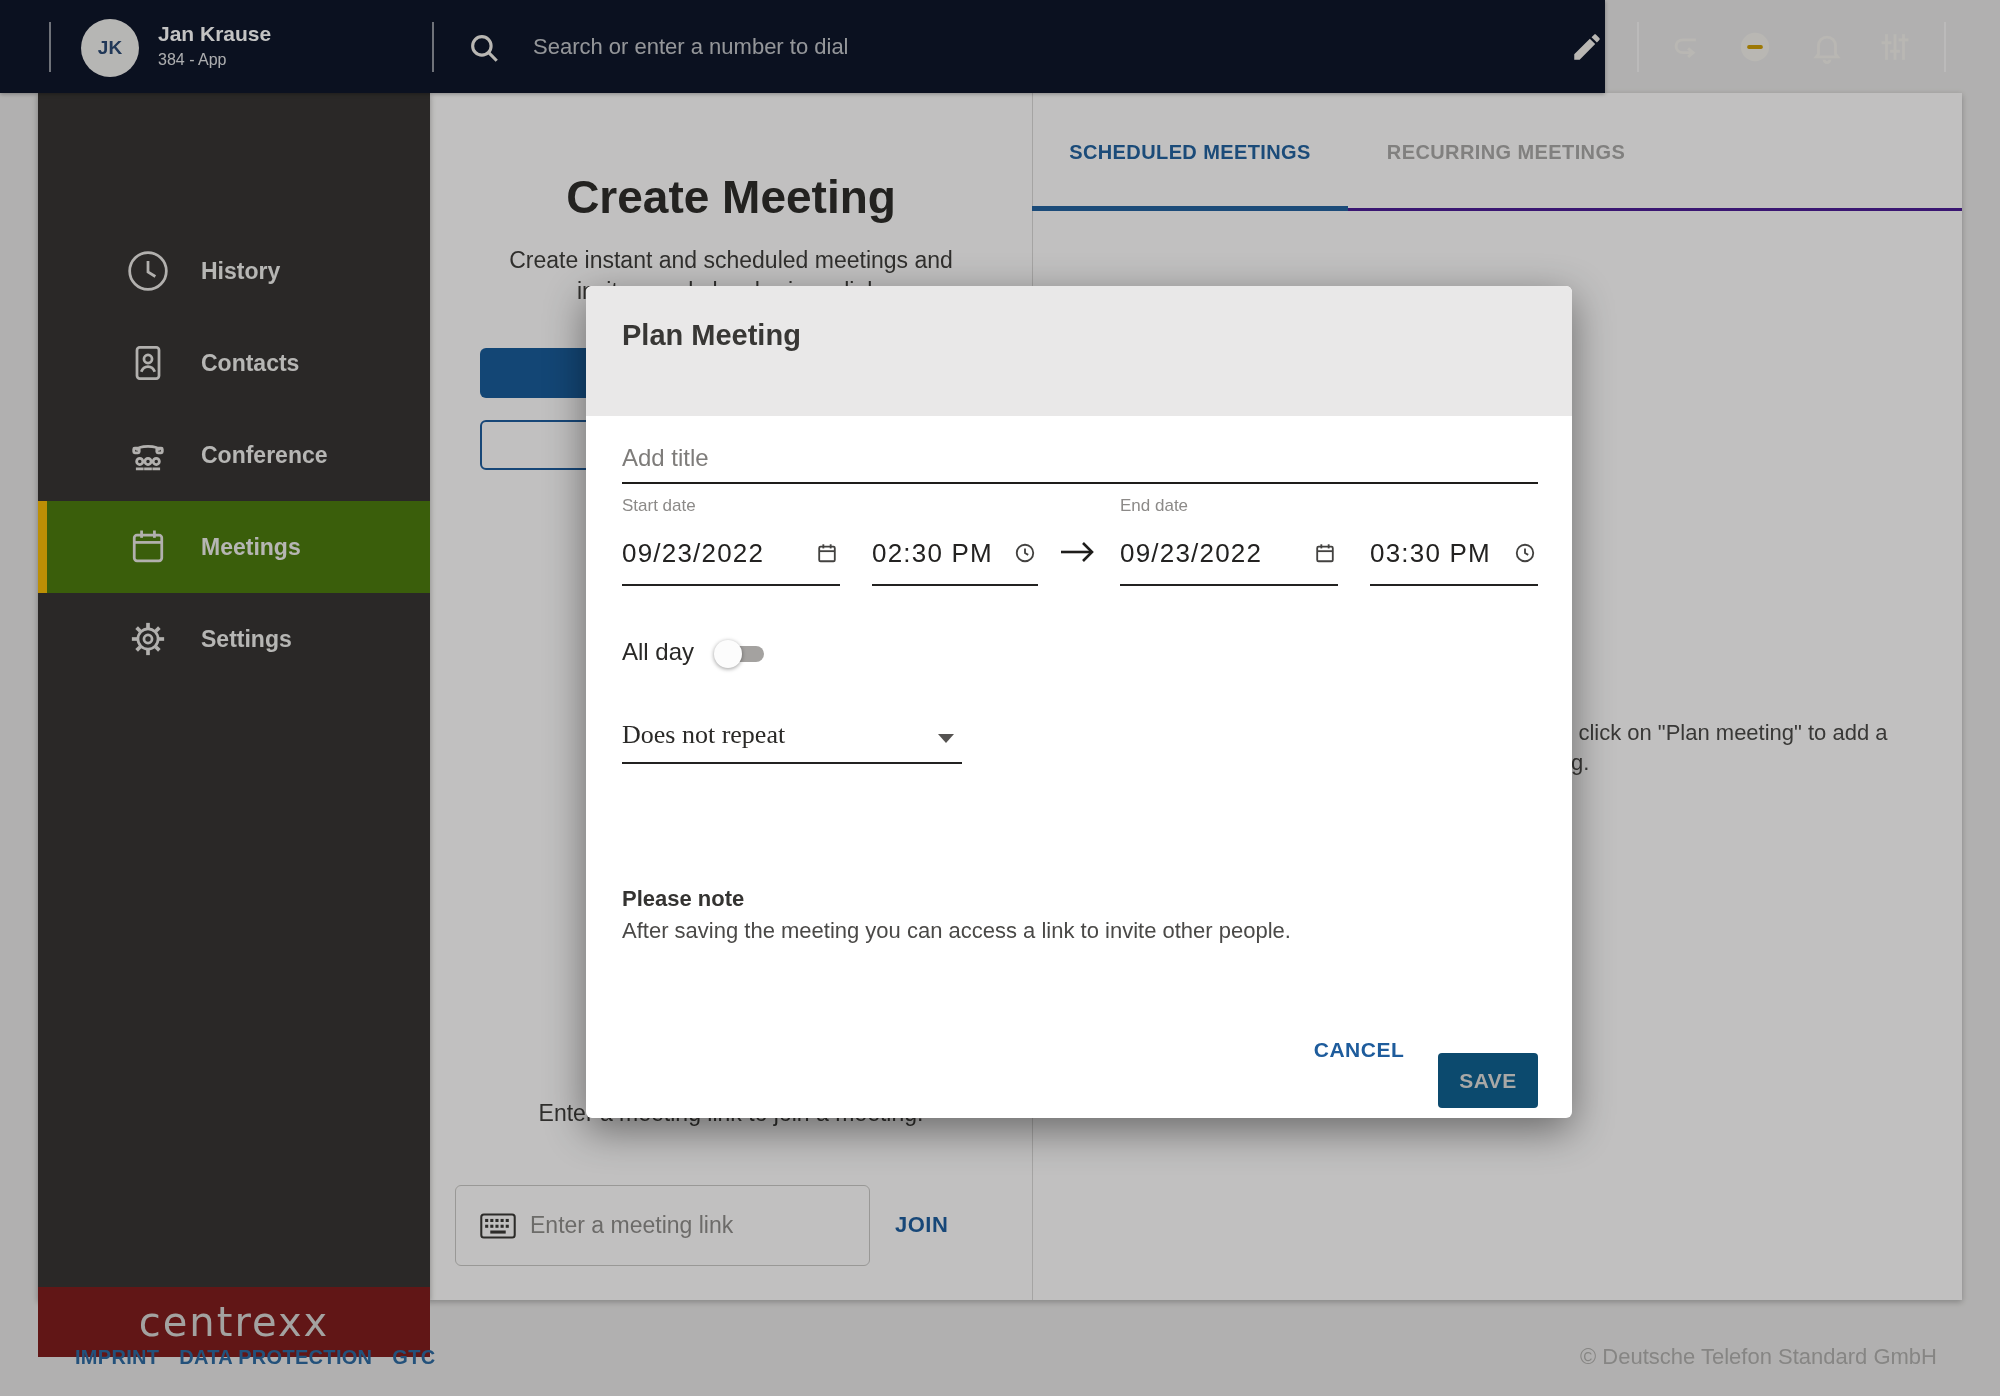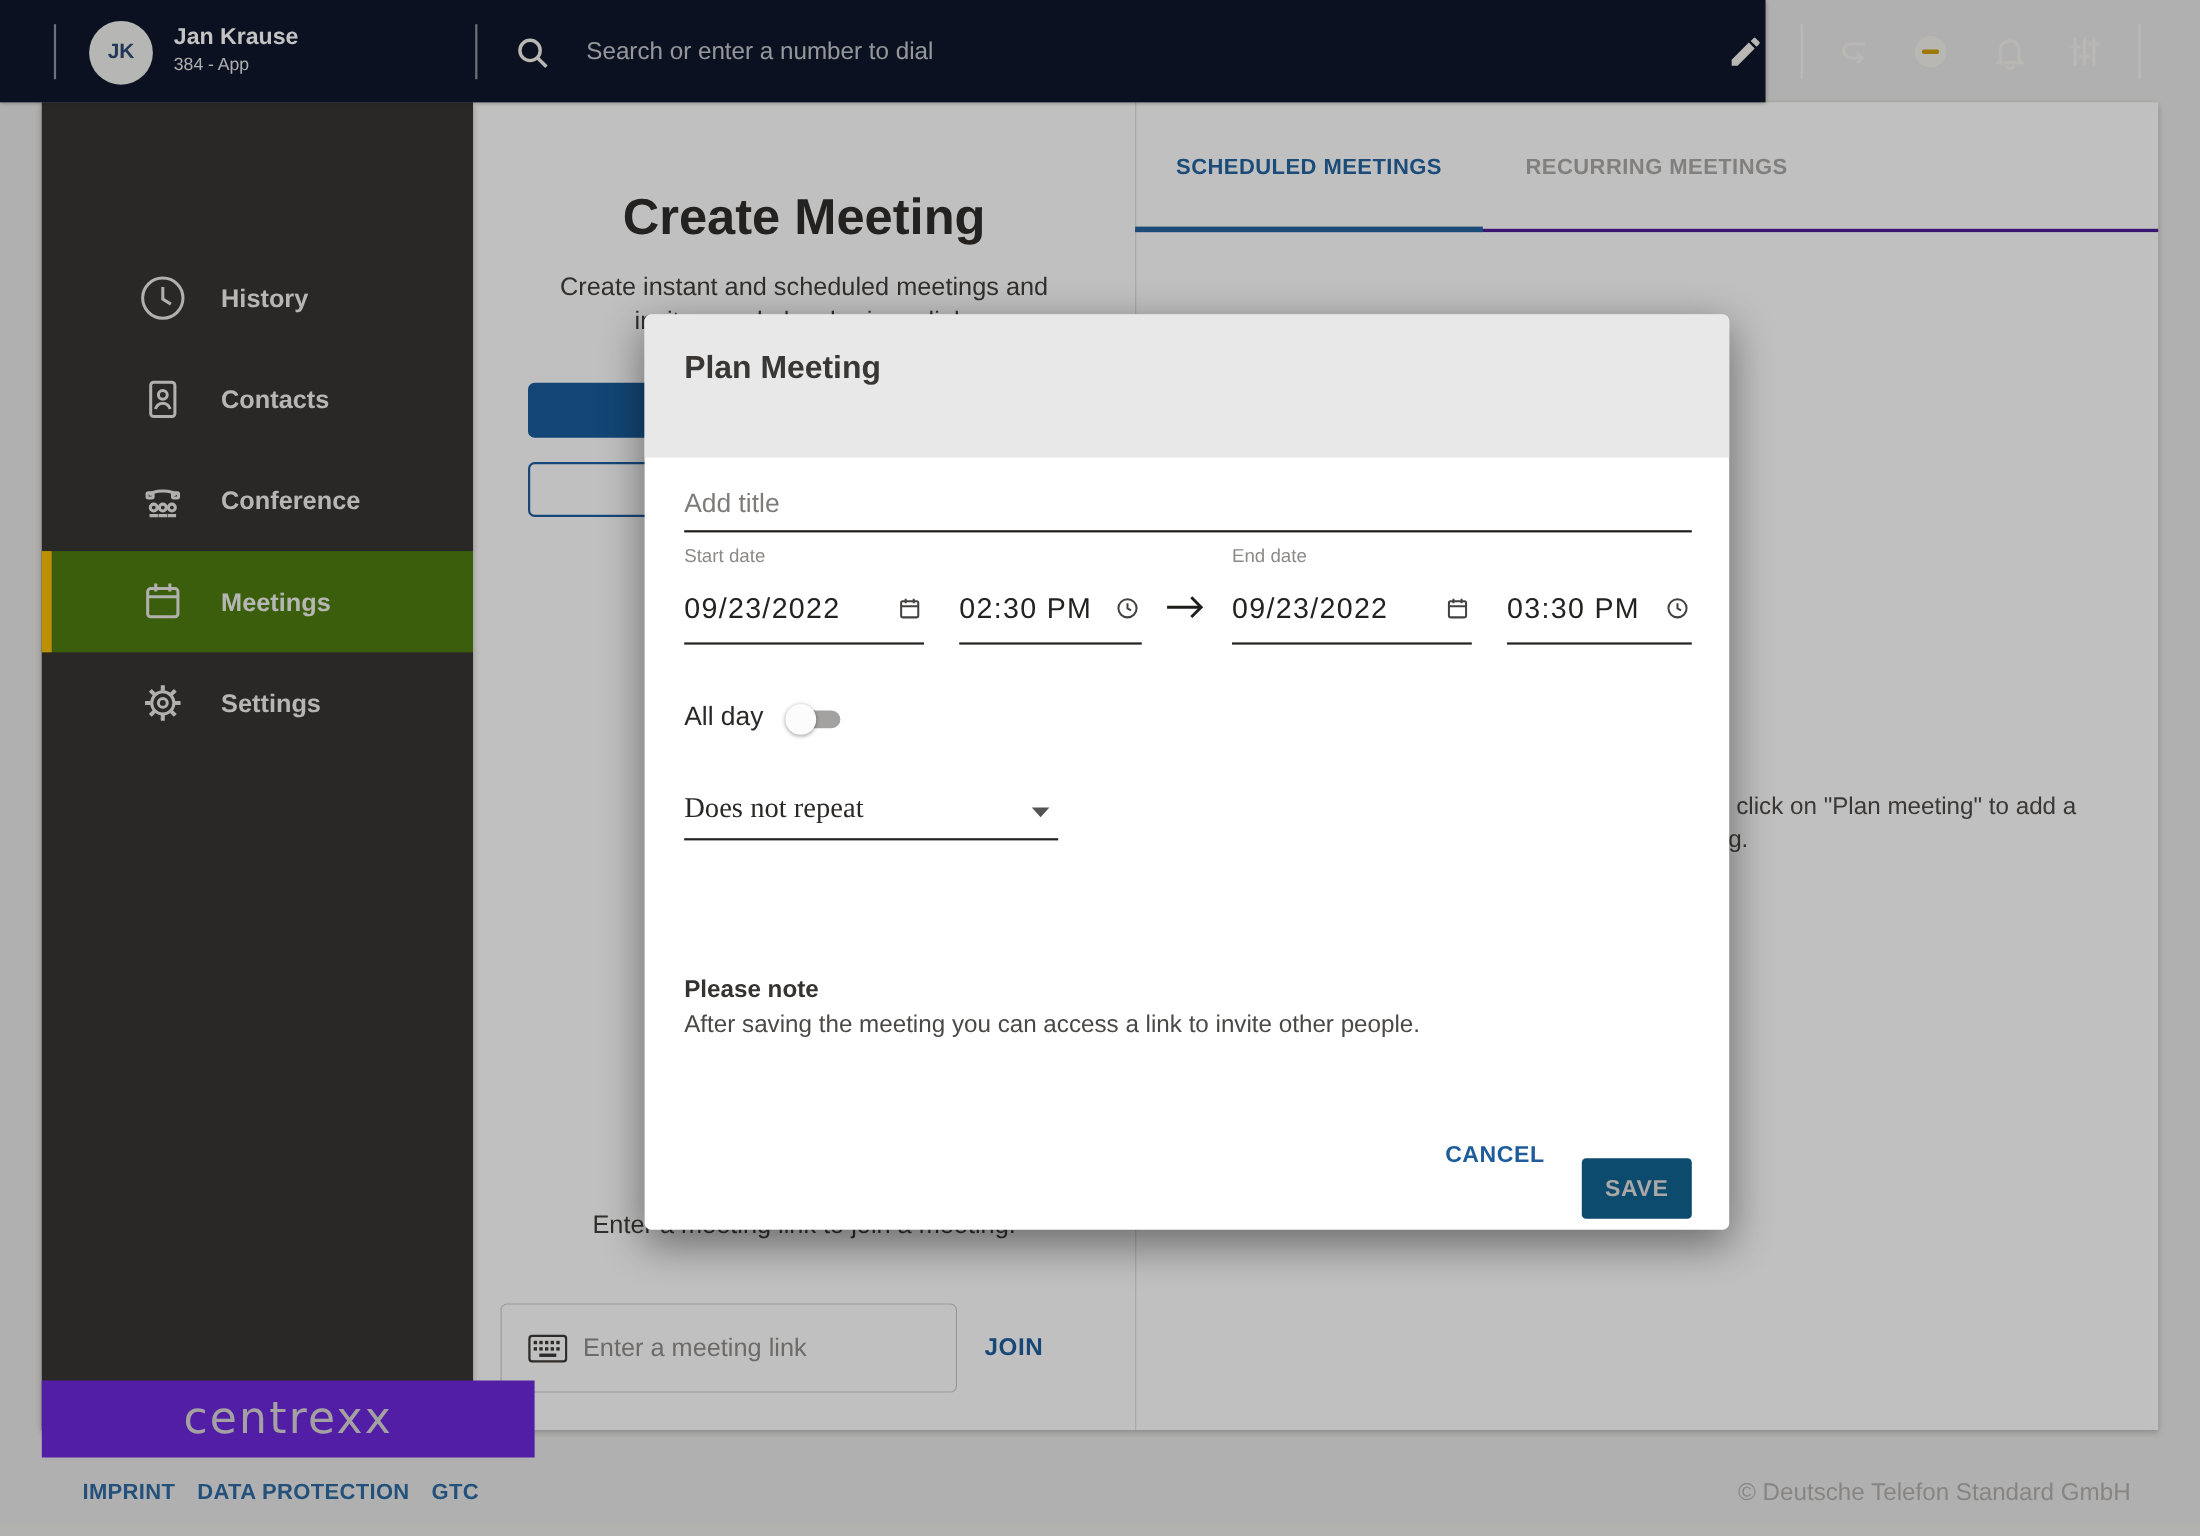--- a/index.html
+++ b/index.html
@@ -17,21 +17,21 @@
   .tb-icon svg { width:100%; height:100%; }
 
   
   .sidebar { position:absolute; left:38px; top:93px; width:392px; height:1207px; background:#373533; box-shadow:0 2px 6px rgba(0,0,0,.3); z-index:5; }
   .nav-item { position:absolute; left:0; width:392px; height:92px; display:flex; align-items:center; cursor:pointer; }
   .nav-item.active { background:#4d7c0f;text-decoration:underline; }
   .nav-accent { position:absolute; left:0; top:0; width:9px; height:92px; background:#F6BC07; }
   .nav-icon { position:absolute; left:88px; width:44px; height:44px; color:#E9E7E4; }
   .nav-icon svg { width:100%; height:100%; }
   .nav-label { position:absolute; left:125px; width:230px; text-align:left; margin-left:38px; font-size:23px; font-weight:600; color:#EFEEEC; }
-  .logo-block { position:absolute; left:0; top:1162px; width:448px; height:70px; background:#6d28d9; display:flex; align-items:center; justify-content:center; }
+  .logo-block { position:absolute; left:0; top:1194px; width:392px; height:70px; background:#7f1d1d; display:flex; align-items:center; justify-content:center; }
   .logo-text { font-family:"DejaVu Sans", sans-serif; font-size:40px; color:#D5D4D2; letter-spacing:2px; font-weight:400; }
 
   
   .card { position:absolute; left:430px; top:93px; width:1532px; height:1207px; background:#FDFCFB; box-shadow:0 2px 6px rgba(0,0,0,.25); z-index:4; }
   .col-divider { position:absolute; left:602px; top:0; width:1px; height:1207px; background:#D8D7D5; }
   .create-title { position:absolute; left:51px; top:77px; width:500px; text-align:center; font-size:46px; font-weight:bold; color:#2E2D2B; }
   .create-sub { position:absolute; left:66px; top:152px; width:470px; text-align:center; font-size:23px; line-height:31px; color:#3F3E3C; }
   .btn-primary { position:absolute; left:50px; top:255px; width:502px; height:50px; background:#195C9A; border-radius:6px; cursor:pointer; }
   .btn-outline { position:absolute; left:50px; top:327px; width:502px; height:50px; border:2px solid #1F5E9E; border-radius:6px; cursor:pointer; }
   .join-title { position:absolute; left:51px; top:897px; width:500px; text-align:center; font-size:46px; font-weight:bold; color:#2E2D2B; }

